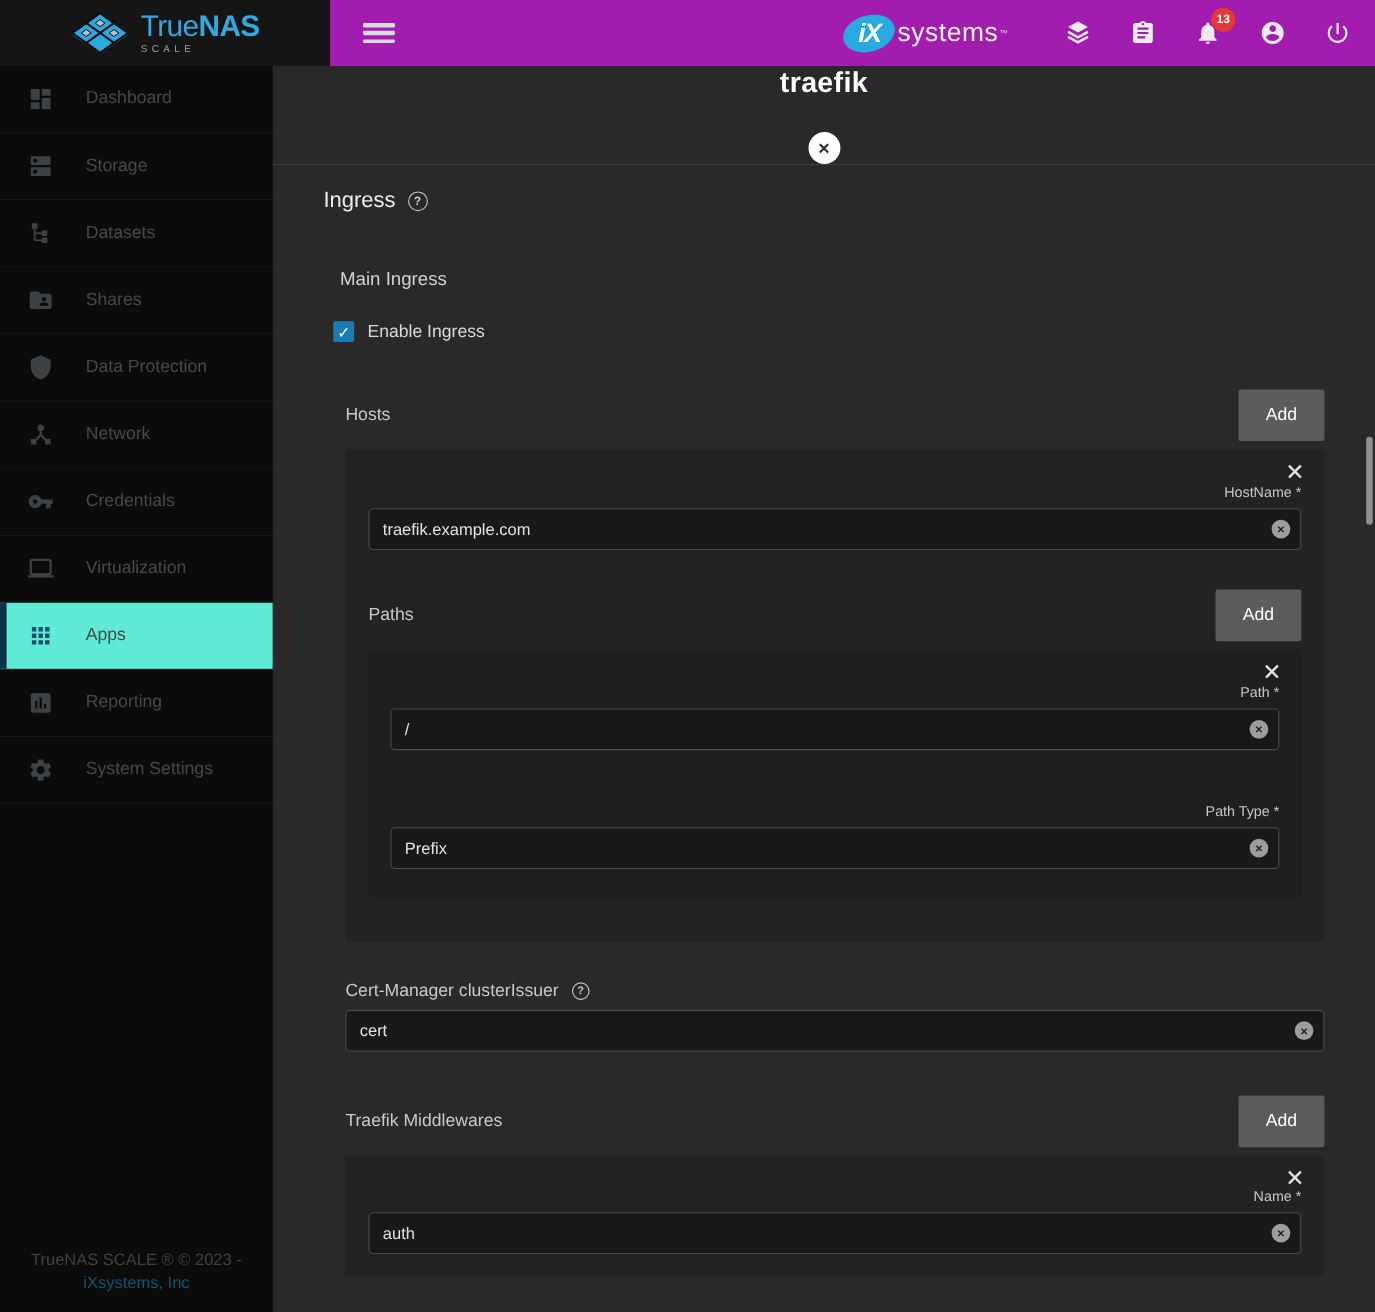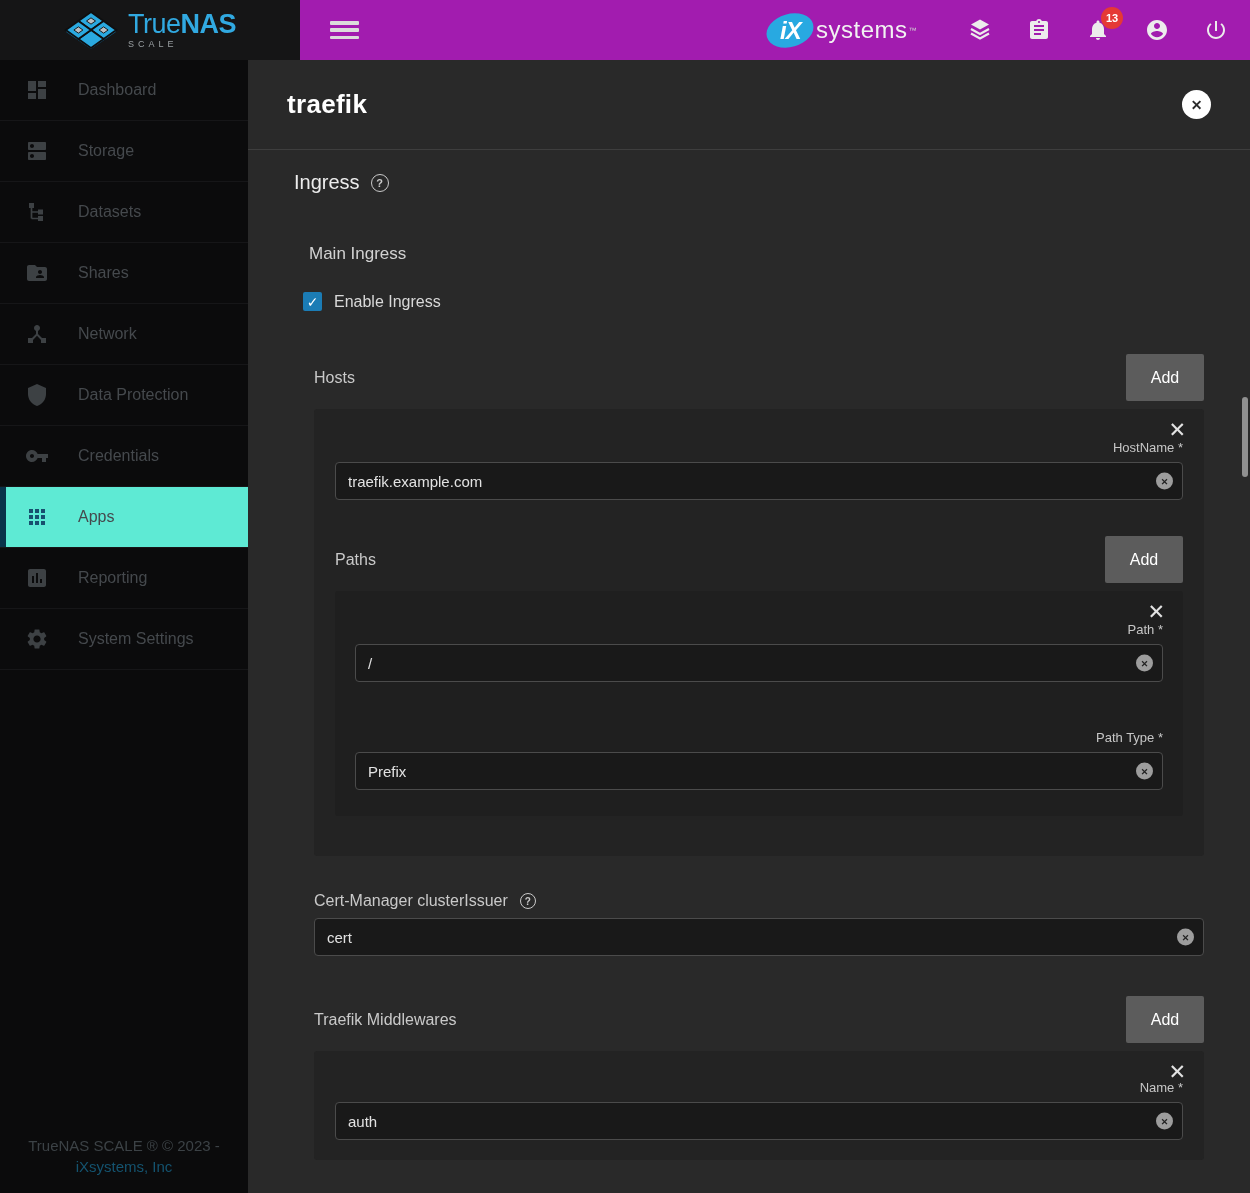--- a/index.html
+++ b/index.html
@@ -45,21 +45,21 @@
   .nav-item.active::before { content:""; position:absolute; left:0; top:0; width:6px; height:100%; background:#09334a; }
   .nav-item.active .nicon { color:#17506e; }
 
   .side-footer { position:absolute; bottom:16px; left:0; width:100%; text-align:center;
                  font-size:15px; line-height:21px; color:#3c4246; }
   .side-footer a { color:#14536f; text-decoration:none; cursor:pointer; }
 
   
   .panel { position:absolute; top:60px; left:248px; width:1002px; height:1133px; background:#292929; overflow:hidden; z-index:15; }
   .panel-header { height:90px; display:flex; align-items:center; justify-content:space-between;
-                  padding:0 39px; border-bottom:1px solid #3e3e3e; }
+                  padding:0 39px; border-bottom:1px solid #3e3e3e;flex-direction:column; }
   .panel-title { font-size:26px; font-weight:700; color:#ffffff; letter-spacing:0.3px; }
   .close-btn { width:29px; height:29px; border-radius:50%; background:#ffffff; color:#2b2b2b;
                display:flex; align-items:center; justify-content:center; font-size:14px; font-weight:700;
                border:none; cursor:pointer; }
 
   .panel-body { padding:21px 46px 0 46px; }
 
   .section-head { display:flex; align-items:center; gap:11px; }
   .section-title { font-size:20px; font-weight:400; color:#ededed; }
   .help-icon { width:18px; height:18px; border:1.5px solid #c9c9c9; border-radius:50%; color:#c9c9c9;
@@ -198,40 +198,48 @@
     <span class="nicon">
         <svg viewBox="0 0 24 24">
           <path d="M20 6h-8l-2-2H4c-1.1 0-2 .9-2 2v12c0 1.1.9 2 2 2h16c1.1 0 2-.9 2-2V8c0-1.1-.9-2-2-2zm-5 3c1.1 0 2 .9 2 2s-.9 2-2 2-2-.9-2-2 .9-2 2-2zm4 8h-8v-1c0-1.33 2.67-2 4-2s4 .67 4 2v1z"></path>
         </svg>
       </span>
     <span class="nlabel">Shares</span>
   </div>
   <div class="nav-item">
     <span class="nicon">
         <svg viewBox="0 0 24 24">
+          <path d="M12 1L3 5v6c0 5.55 3.84 10.74 9 12 5.16-1.26 9-6.45 9-12V5l-9-4z"></path>
+        </svg>
+      </span>
+    <span class="nlabel">Data Protection</span>
+  </div>
+  <div class="nav-item">
+    <span class="nicon">
+        <svg viewBox="0 0 24 24">
           <path d="M17 16l-4-4V8.82C14.16 8.4 15 7.3 15 6c0-1.66-1.34-3-3-3S9 4.34 9 6c0 1.3.84 2.4 2 2.82V12l-4 4H3v5h5v-3.05l4-4.2 4 4.2V21h5v-5h-4z"></path>
         </svg>
       </span>
     <span class="nlabel">Network</span>
   </div>
   <div class="nav-item">
     <span class="nicon">
         <svg viewBox="0 0 24 24">
-          <path d="M12 1L3 5v6c0 5.55 3.84 10.74 9 12 5.16-1.26 9-6.45 9-12V5l-9-4z"></path>
-        </svg>
-      </span>
-    <span class="nlabel">Data Protection</span>
-  </div>
-  <div class="nav-item">
-    <span class="nicon">
-        <svg viewBox="0 0 24 24">
           <path d="M12.65 10C11.83 7.67 9.61 6 7 6c-3.31 0-6 2.69-6 6s2.69 6 6 6c2.61 0 4.83-1.67 5.65-4H17v4h4v-4h2v-4H12.65zM7 14c-1.1 0-2-.9-2-2s.9-2 2-2 2 .9 2 2-.9 2-2 2z"></path>
         </svg>
       </span>
     <span class="nlabel">Credentials</span>
+  </div>
+  <div class="nav-item">
+    <span class="nicon">
+        <svg viewBox="0 0 24 24">
+          <path d="M20 18c1.1 0 1.99-.9 1.99-2L22 5c0-1.1-.9-2-2-2H4c-1.1 0-2 .9-2 2v11c0 1.1.9 2 2 2H0v2h24v-2h-4zM4 5h16v11H4V5z"></path>
+        </svg>
+      </span>
+    <span class="nlabel">Virtualization</span>
   </div>
   <div class="nav-item active">
     <span class="nicon">
         <svg viewBox="0 0 24 24">
           <path d="M4 8h4V4H4v4zm6 12h4v-4h-4v4zm-6 0h4v-4H4v4zm0-6h4v-4H4v4zm6 0h4v-4h-4v4zm6-10v4h4V4h-4zm-6 4h4V4h-4v4zm6 6h4v-4h-4v4zm0 6h4v-4h-4v4z"></path>
         </svg>
       </span>
     <span class="nlabel">Apps</span>
   </div>
   <div class="nav-item">

